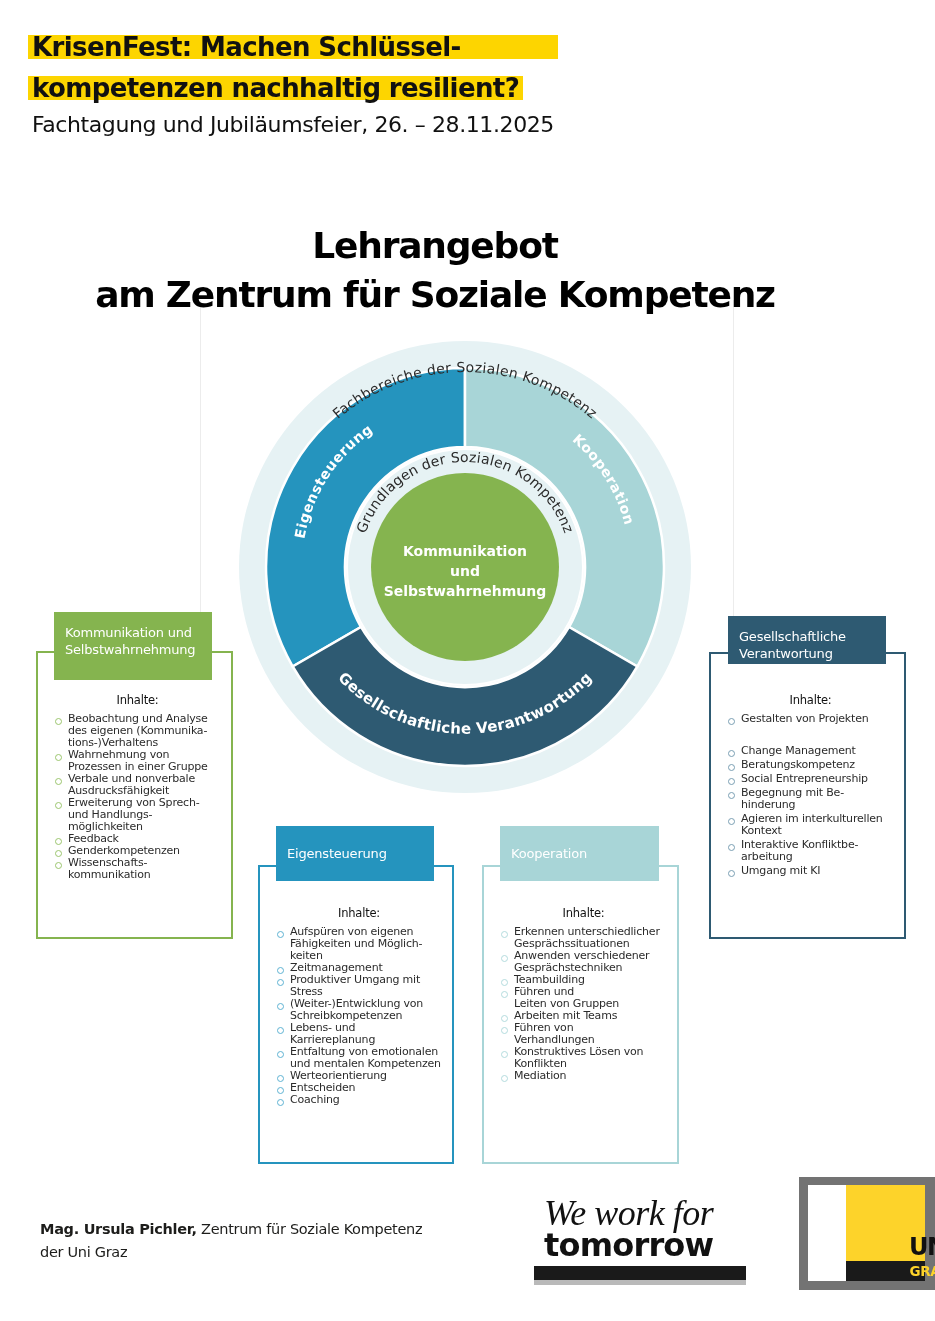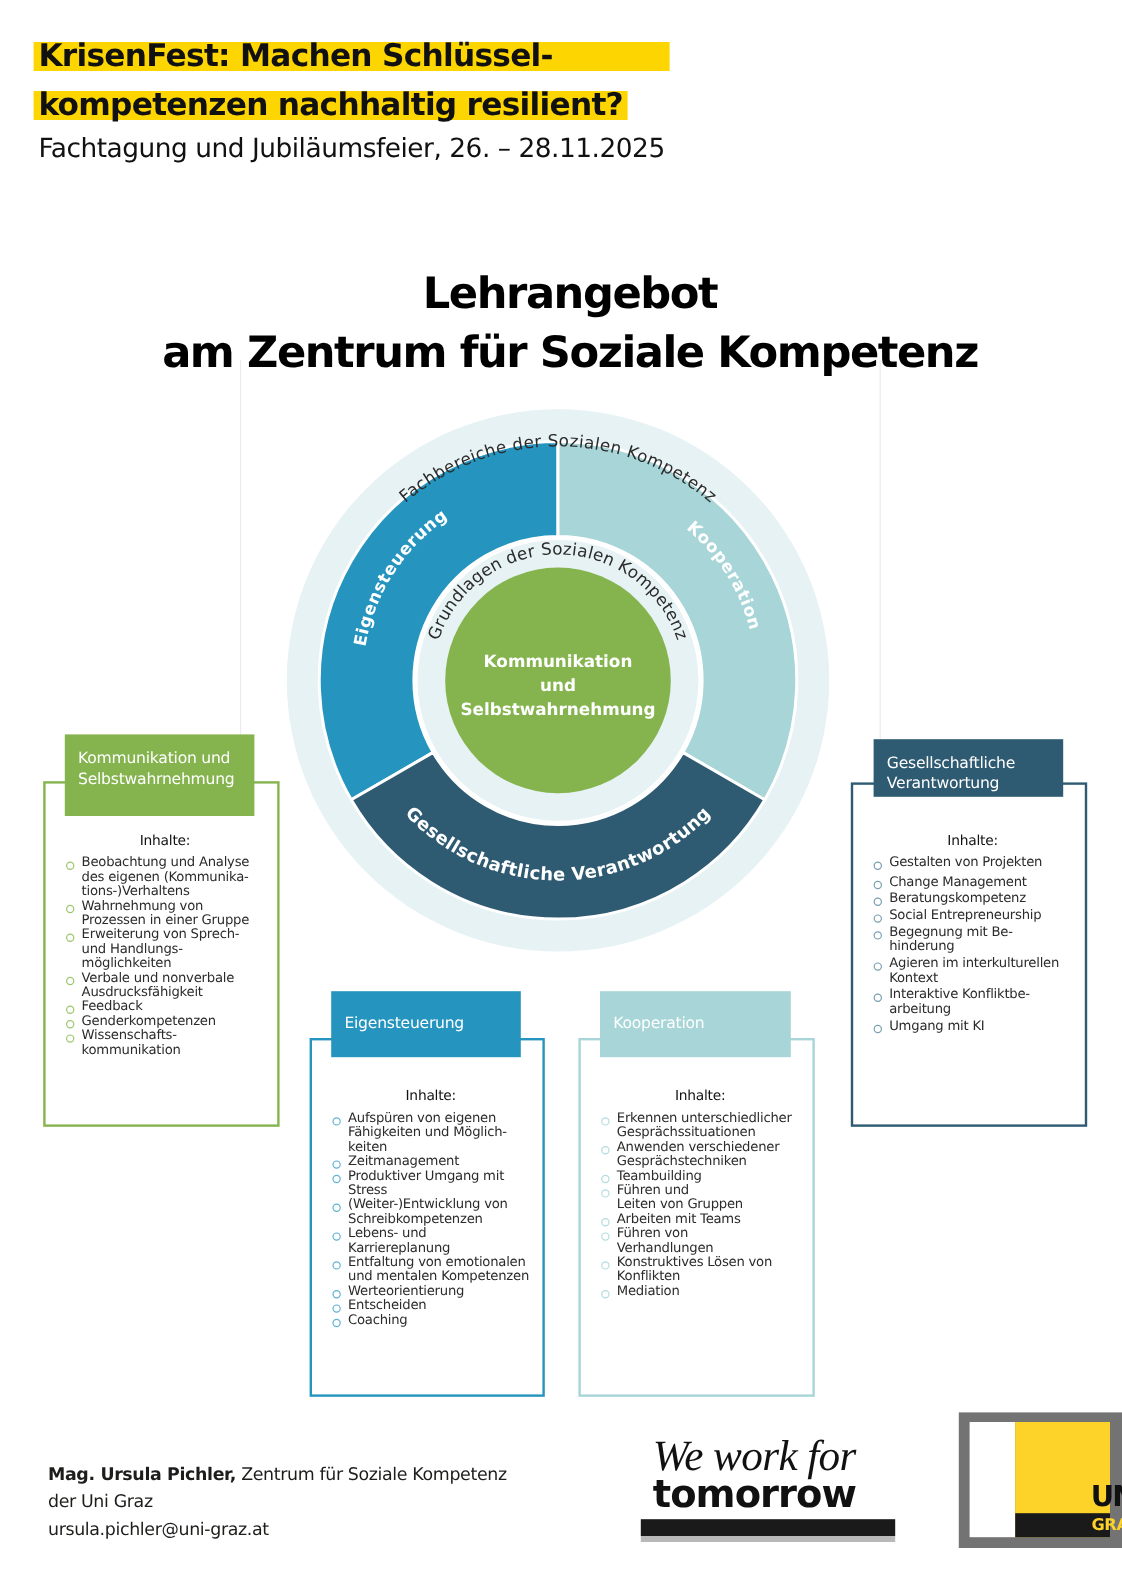--- a/index.html
+++ b/index.html
@@ -6,21 +6,21 @@
   html, body { width: 935px; height: 1321px; background: #ffffff; overflow: hidden; }
   body { position: relative; font-family: "Liberation Sans", "DejaVu Sans", sans-serif; color: #1d1d1b; }
 
   .guide-line { position: absolute; top: 300px; width: 1px; height: 420px; background: #ececec; }
 
   .hl-line { position: absolute; left: 28px; font-family: "DejaVu Sans", sans-serif; font-weight: bold; font-size: 26px; letter-spacing: -0.6px; line-height: 30px; color: #111; padding: 0 4px; }
   .hl-line.l1 { top: 32px; background: linear-gradient(to bottom, transparent 3px, #fdd500 3px, #fdd500 27px, transparent 27px); width: 530px; }
   .hl-line.l2 { top: 73px; background: linear-gradient(to bottom, transparent 3px, #fdd500 3px, #fdd500 27px, transparent 27px); }
   .subline { position: absolute; left: 32px; top: 112px; font-family: "DejaVu Sans", sans-serif; font-size: 22px; color: #111; letter-spacing: -0.4px; }
 
-  .main-title { position: absolute; left: 0; width: 870px; text-align: center; font-family: "DejaVu Sans", sans-serif; font-weight: bold; color: #000; letter-spacing: -1.2px; font-size: 36px; line-height: 48px; margin-left: 40px; }
+  .main-title { position: absolute; left: 0; width: 870px; text-align: center; font-family: "DejaVu Sans", sans-serif; font-weight: bold; color: #000; letter-spacing: -1.2px; font-size: 36px; line-height: 48px; }
   .main-title.t1 { top: 222px; }
   .main-title.t2 { top: 271px; }
 
   .diagram { position: absolute; left: 230px; top: 330px; width: 470px; height: 475px; }
 
   .box { position: absolute; background: #fff; border: 2.5px solid; }
   .box-head { position: absolute; color: #fff; font-family: "DejaVu Sans", sans-serif; font-size: 13px; line-height: 17px; padding: 12px 10px 0 11px; letter-spacing: -0.2px; }
   .box-inner { position: absolute; left: 16px; right: 10px; }
   .inhalte { font-family: "DejaVu Sans", sans-serif; font-size: 11.5px; color: #111; margin-bottom: 6px; letter-spacing: -0.2px; text-align: center; }
   ul.items { list-style: none; }
@@ -103,42 +103,42 @@
 
 <div class="box green">
   <div class="box-inner" style="top:40px;">
     <div class="inhalte">Inhalte:</div>
     <ul class="items">
       <li>Beobachtung und Analyse
 des eigenen (Kommunika-
 tions-)Verhaltens</li>
       <li>Wahrnehmung von
 Prozessen in einer Gruppe</li>
+      <li>Verbale und nonverbale
+Ausdrucksfähigkeit</li>
       <li>Erweiterung von Sprech-
 und Handlungs-
 möglichkeiten</li>
-      <li>Verbale und nonverbale
-Ausdrucksfähigkeit</li>
       <li>Feedback</li>
       <li>Genderkompetenzen</li>
       <li>Wissenschafts-
 kommunikation</li>
     </ul>
   </div>
 </div>
 <div class="box-head green">
   <div>Kommunikation und</div>
   <div>Selbstwahrnehmung</div>
 </div>
 
 <div class="box dark">
   <div class="box-inner" style="top:39px;">
     <div class="inhalte">Inhalte:</div>
     <ul class="items" style="line-height:15px;">
-      <li style="margin-bottom:4px;">Gestalten von Projekten</li>
+      <li style="margin-bottom:20px;">Gestalten von Projekten</li>
       <li style="margin-bottom:2px;">Change Management</li>
       <li style="margin-bottom:2px;">Beratungskompetenz</li>
       <li style="margin-bottom:2px;">Social Entrepreneurship</li>
       <li style="margin-bottom:2px;">Begegnung mit Be-
 hinderung</li>
       <li style="margin-bottom:2px;">Agieren im interkulturellen
 Kontext</li>
       <li style="margin-bottom:2px;">Interaktive Konfliktbe-
 arbeitung</li>
       <li>Umgang mit KI</li>
@@ -196,21 +196,20 @@
     </ul>
   </div>
 </div>
 <div class="box-head light">
   <div>Kooperation</div>
 </div>
 
 <div class="footer-text">
   <div><b>Mag. Ursula Pichler,</b><span> Zentrum für Soziale Kompetenz</span></div>
   <div>der Uni Graz</div>
-  <div>ursula.pichler@uni-graz.at</div>
 </div>
 
 <div class="wwft">
   <div class="we">We work for</div>
   <div class="tom">tomorrow</div>
   <div class="bar"></div>
   <div class="bar2"></div>
 </div>
 
 <div class="unigraz">

